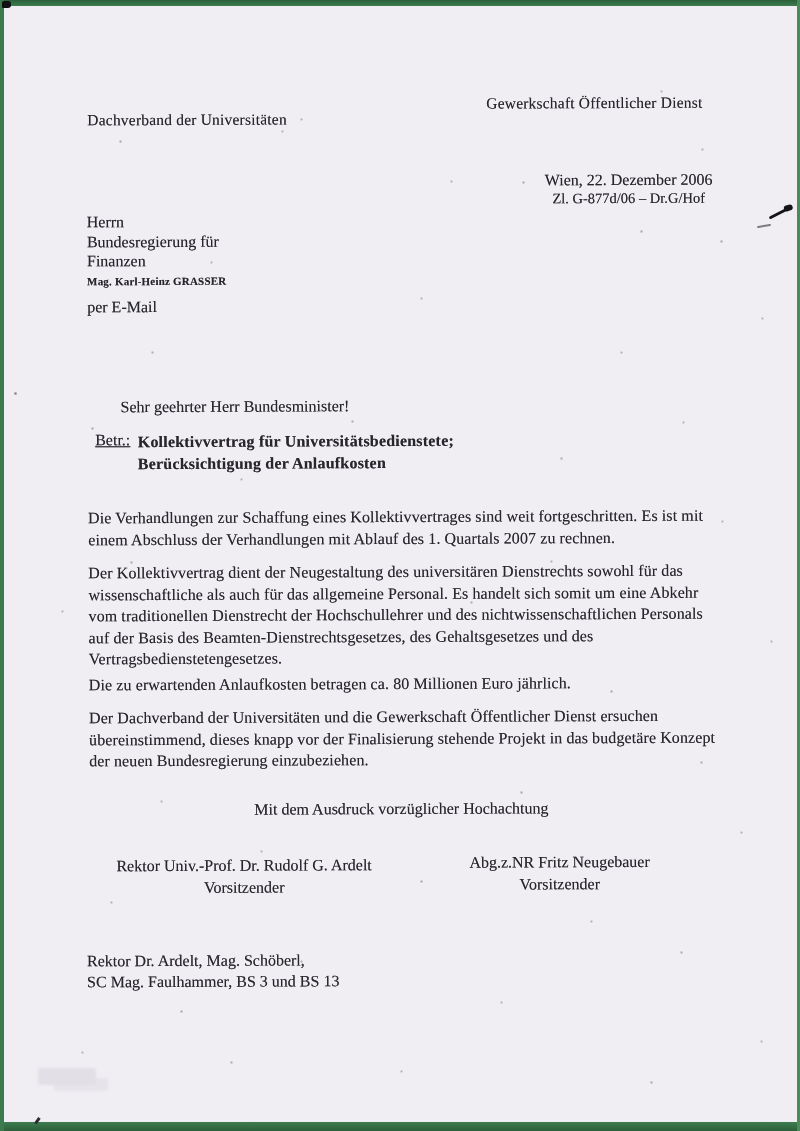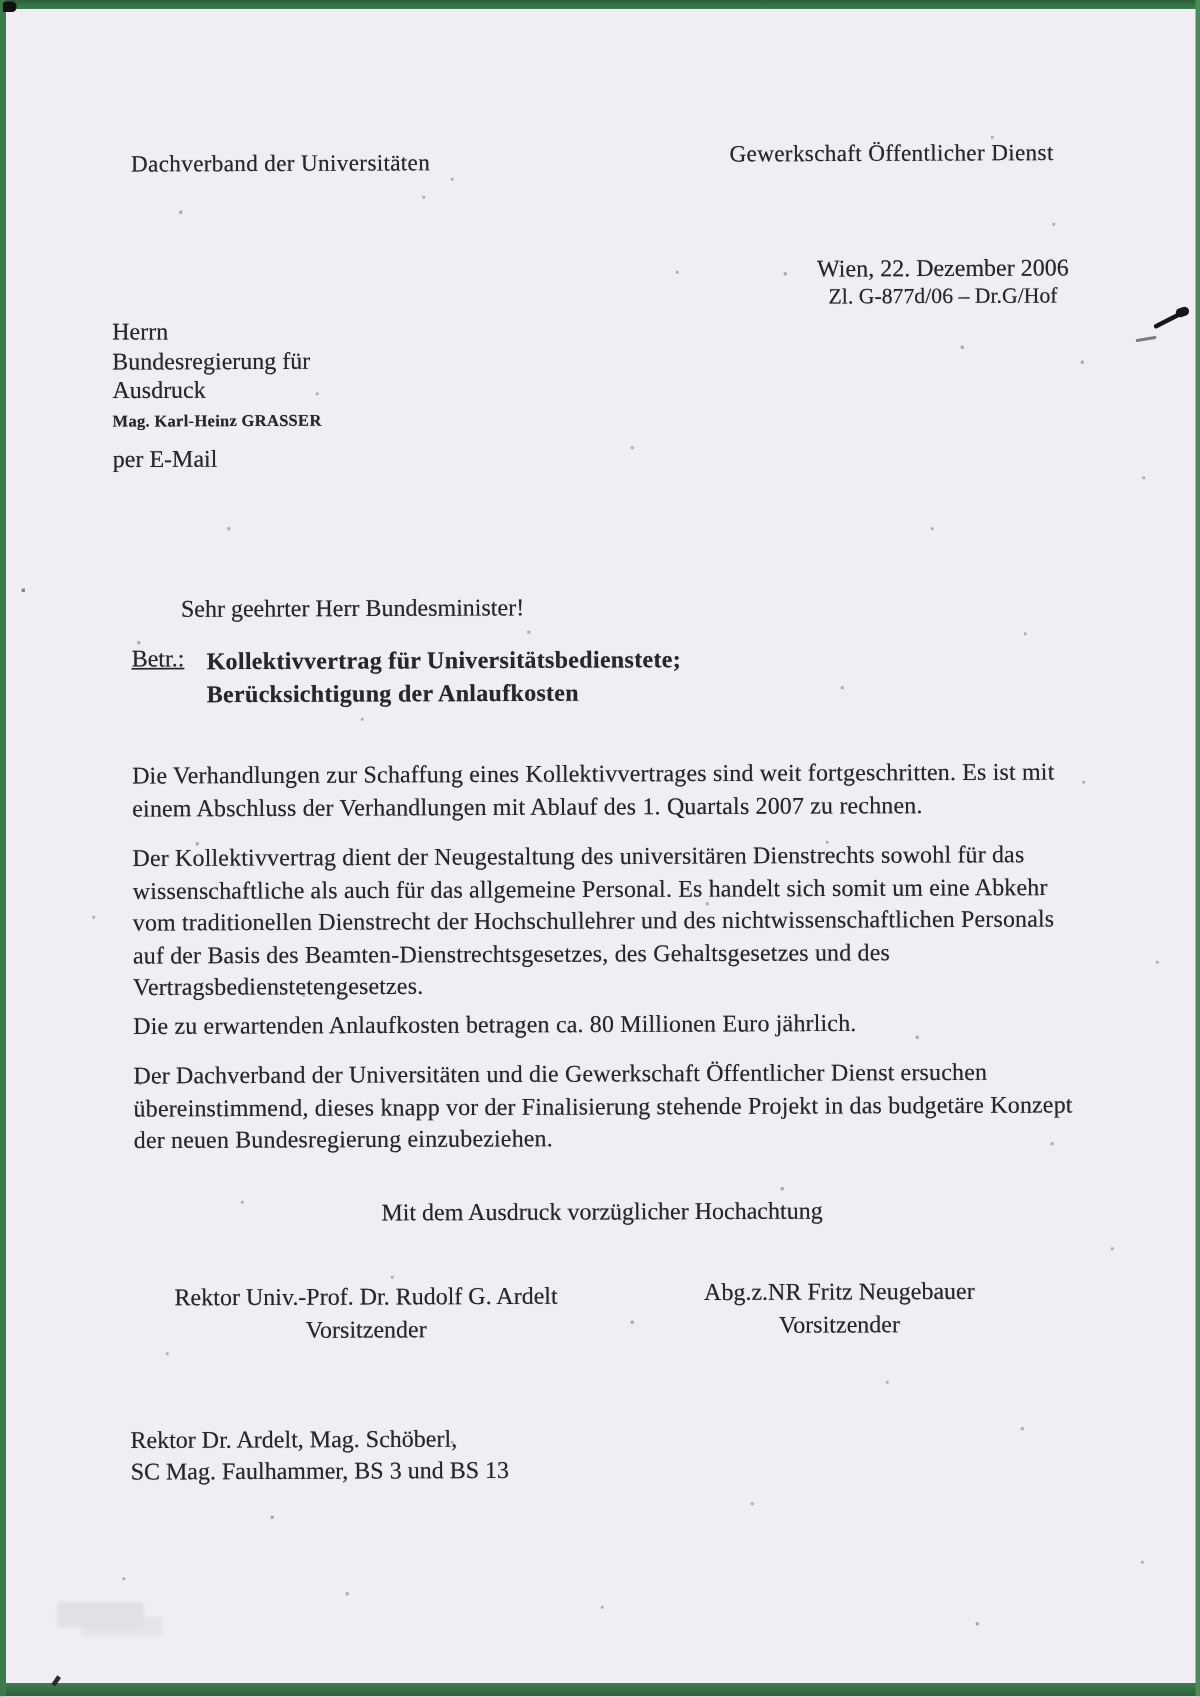--- a/index.html
+++ b/index.html
@@ -29,21 +29,21 @@
     font-size:16px;
   }
   .abs{position:absolute;}
   .lh{font-size:15.5px;letter-spacing:0.2px;}
   .dateblock{text-align:center;line-height:19px;}
   .dateblock .ref{font-size:14.5px;}
   .recipient{line-height:19.5px;}
   .recipient .name{font-weight:bold;font-size:11px;letter-spacing:0.2px;margin-top:1px;}
   .recipient .delivery{margin-top:6px;}
   .subject{display:flex;}
-  .subject .lbl{text-decoration:underline;width:50px;flex:0 0 50px;}
+  .subject .lbl{text-decoration:underline;width:50px;flex:0 0 50px;text-align:center;}
   .subject .lines{font-weight:bold;line-height:22px;letter-spacing:0.2px;}
   p.body-par{margin:0;width:628px;line-height:21.6px;letter-spacing:0.1px;}
   .closing{width:800px;text-align:center;}
   .sig{text-align:center;line-height:22px;}
   .footer{line-height:20.5px;}
   .footer .lbl{text-decoration:underline;}
 
   
   .artifact{position:absolute;z-index:6;}
   .corner-blot{left:2px;top:1px;width:9px;height:7px;background:#111;border-radius:2px 3px 3px 1px;}
@@ -82,32 +82,32 @@
 </style>
 </head>
 <body>
 
 <div class="page">
 
   <div class="noise"></div>
 
   <div class="content">
 
-    <div class="abs lh" style="left:89px;top:100px;">Dachverband der Universitäten</div>
+    <div class="abs lh" style="left:89px;top:110px;">Dachverband der Universitäten</div>
     <div class="abs lh" style="left:488px;top:95px;">Gewerkschaft Öffentlicher Dienst</div>
 
     <div class="abs dateblock" style="left:500px;top:171px;width:260px;">
       <div>Wien, 22. Dezember 2006</div>
       <div class="ref">Zl. G-877d/06 – Dr.G/Hof</div>
     </div>
 
-    <div class="abs recipient" style="left:76px;top:211px;">
+    <div class="abs recipient" style="left:88px;top:211px;">
       <div>Herrn</div>
       <div>Bundesregierung für</div>
-      <div>Ausdruck</div>
+      <div>Finanzen</div>
       <div class="name">Mag. Karl-Heinz GRASSER</div>
       <div class="delivery">per E-Mail</div>
     </div>
 
     <div class="abs" style="left:88px;top:397px;margin-left:33px;">Sehr geehrter Herr Bundesminister!</div>
 
     <div class="abs subject" style="left:88px;top:430px;">
       <span class="lbl">Betr.:</span>
       <span class="lines">
         <span style="display:block">Kollektivvertrag für Universitätsbedienstete;</span>

